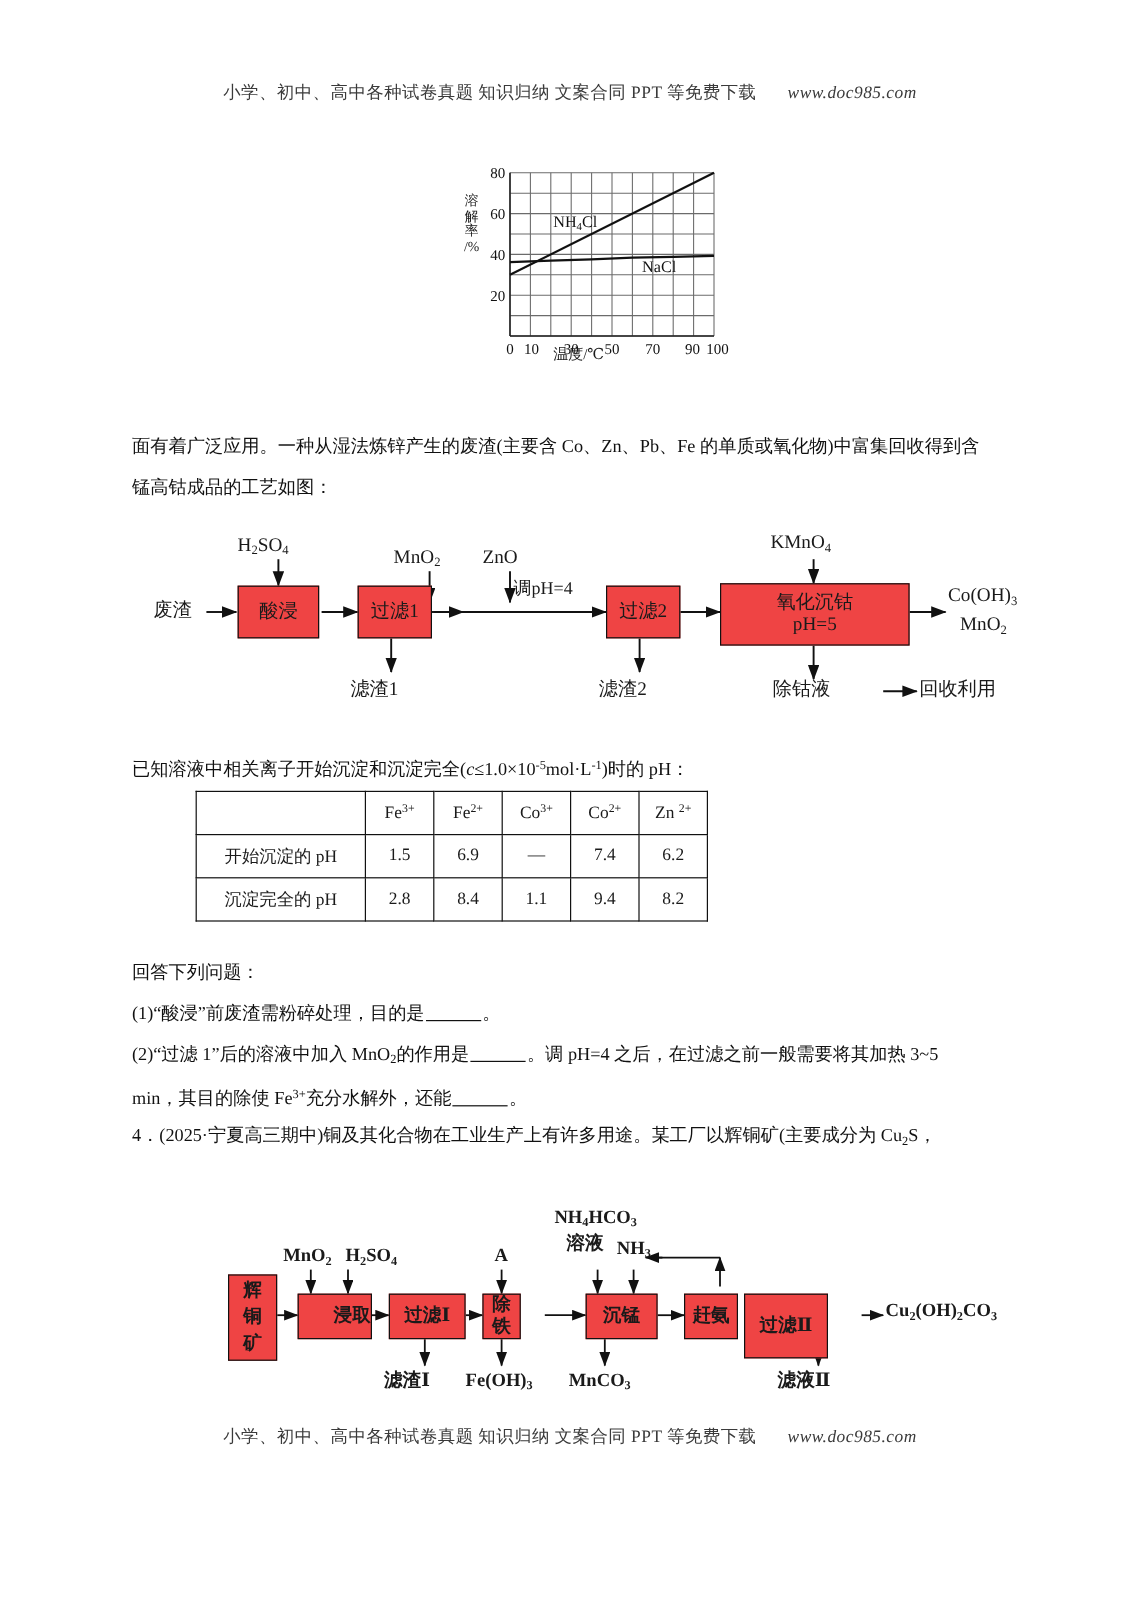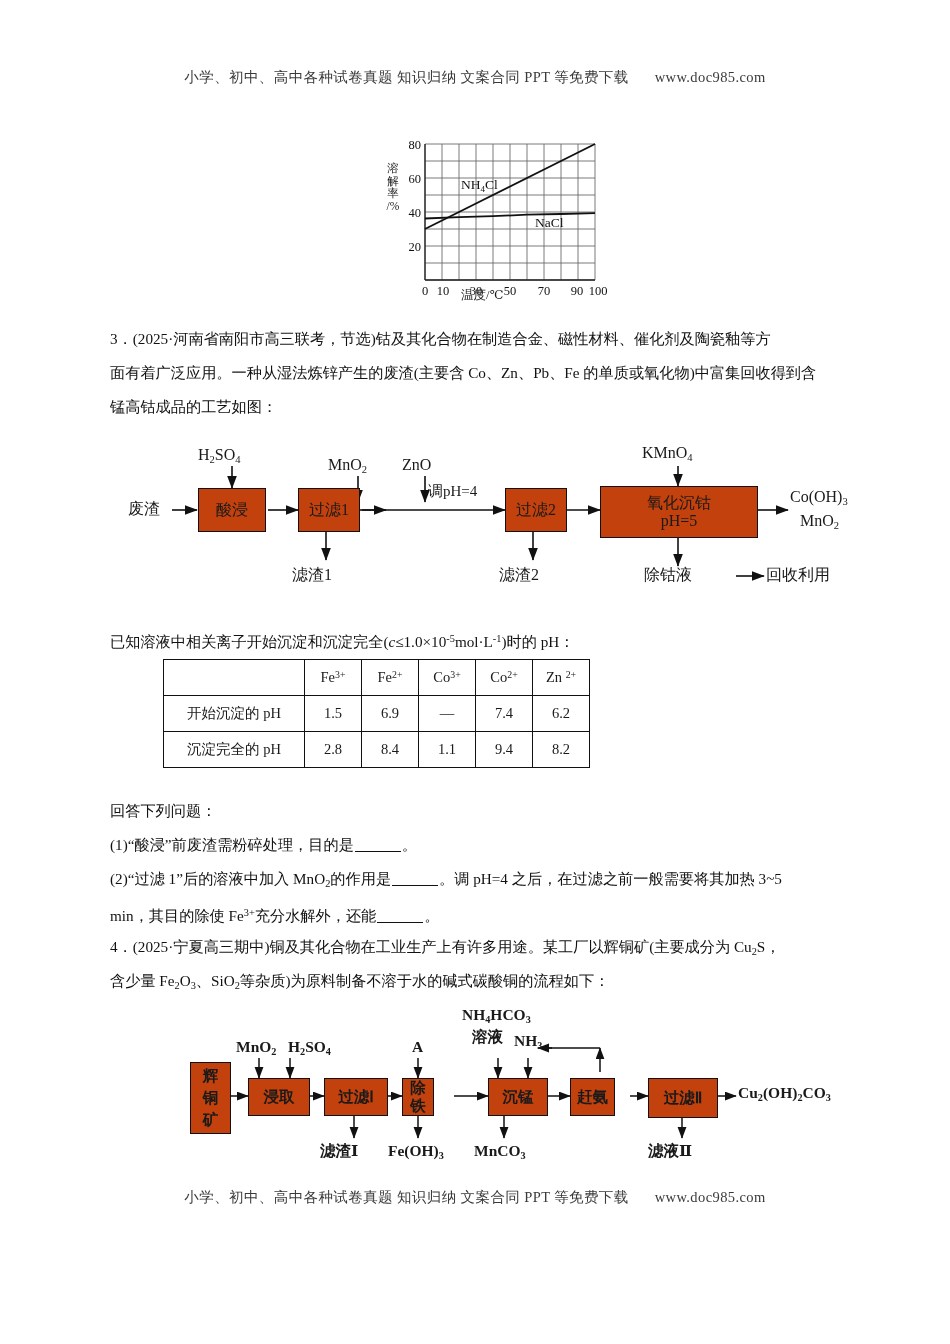--- a/index.html
+++ b/index.html
@@ -28,20 +28,21 @@
     text-align: center;
     font-size: 14.5px;
     color: #3a3a3a;
     letter-spacing: .4px;
     white-space: nowrap;
   }
   .watermark .wm-cn { font-family: "Liberation Serif", "DejaVu Serif", serif; }
   .watermark .wm-url {
     font-family: "Liberation Serif", "DejaVu Serif", serif;
     margin-left: 26px;
+    font-style: italic;
   }
   #wm-top { top: 68px; }
   #wm-bottom { top: 1188px; }
 
   
   .para {
     position: absolute;
     font-size: 15.2px;
     line-height: 34px;
     color: #111;
@@ -100,29 +101,28 @@
   #ph-table td.val, #ph-table th.ion { width: 38px; }
   #ph-table sup { font-size: .68em; vertical-align: .45em; }
 
   
   .flow {
     position: absolute;
   }
   .fbox {
     position: absolute;
     border: 1.4px solid #111;
-    background: #c2410c;
+    background: #ef4444;
     display: flex;
     align-items: center;
     justify-content: center;
     text-align: center;
     font-size: 16px;
     line-height: 18px;
     box-sizing: border-box;
-    font-family: Liberation Serif, serif;
   }
   .ftext {
     position: absolute;
     font-size: 16px;
     line-height: 18px;
     white-space: nowrap;
   }
   .ftext sub { font-size: .66em; vertical-align: -0.28em; }
   .flow svg { position: absolute; left: 0; top: 0; overflow: visible; }
 
@@ -199,23 +199,20 @@
         <text x="194" y="163">90</text>
         <text x="215" y="163">100</text>
       </g>
 
       <text x="78" y="57" font-family="Liberation Serif, serif" font-size="13.5" fill="#111">NH<tspan font-size="9" dy="3">4</tspan><tspan dy="-3">Cl</tspan></text>
       <text x="152" y="95" font-family="Liberation Serif, serif" font-size="13.5" fill="#111">NaCl</text>
     </svg>
     <div style="position:absolute; left:78px; top:155px; font-size:12.5px;">温度/℃</div>
   </div>
 
-  <div class="para" style="left:110px; top:322px; width:740px;">
-    <span>3．(2025·河南省南阳市高三联考，节选)钴及其化合物在制造合金、磁性材料、催化剂及陶瓷釉等方</span>
-  </div>
   <div class="para" style="left:110px; top:356px; width:740px;">
     <span>面有着广泛应用。一种从湿法炼锌产生的废渣(主要含 Co、Zn、Pb、Fe 的单质或氧化物)中富集回收得到含</span>
   </div>
   <div class="para" style="left:110px; top:390px; width:740px;">
     <span>锰高钴成品的工艺如图：</span>
   </div>
 
   <div class="flow" id="flow3">
     <svg width="740" height="172">
       <defs>
@@ -336,23 +333,20 @@
   <div class="para" style="left:110px; top:862px; width:740px;">
     <span>(2)“过滤 1”后的溶液中加入 MnO</span><sub>2</sub><span>的作用是</span><span class="blank"></span><span>。调 pH=4 之后，在过滤之前一般需要将其加热 3~5</span>
   </div>
   <div class="para" style="left:110px; top:896px; width:740px;">
     <span>min，其目的除使 Fe</span><sup>3+</sup><span>充分水解外，还能</span><span class="blank"></span><span>。</span>
   </div>
 
   <div class="para" style="left:110px; top:930px; width:740px;">
     <span>4．(2025·宁夏高三期中)铜及其化合物在工业生产上有许多用途。某工厂以辉铜矿(主要成分为 Cu</span><sub>2</sub><span>S，</span>
   </div>
-  <div class="para" style="left:110px; top:964px; width:740px;">
-    <span>含少量 Fe</span><sub>2</sub><span>O</span><sub>3</sub><span>、SiO</span><sub>2</sub><span>等杂质)为原料制备不溶于水的碱式碳酸铜的流程如下：</span>
-  </div>
 
   <div class="flow" id="flow4">
     <svg width="680" height="168">
       <defs>
         <marker id="ah2" markerWidth="9" markerHeight="9" refX="7.5" refY="3" orient="auto" markerUnits="strokeWidth">
           <path d="M0,0 L8,3 L0,6 z" fill="#111"></path>
         </marker>
       </defs>
       <g stroke="#111" stroke-width="1.5" fill="none" marker-end="url(#ah2)">
 
@@ -398,21 +392,21 @@
       </g>
     </svg>
 
     <div class="fbox" style="left:20px; top:62px; width:41px; height:72px; flex-direction:column; line-height:22px;">
       <span>辉</span>
       <span>铜</span>
       <span>矿</span>
     </div>
     <div class="ftext" style="left:66px; top:38px;">MnO<sub>2</sub></div>
     <div class="ftext" style="left:118px; top:38px;">H<sub>2</sub>SO<sub>4</sub></div>
-    <div class="fbox" style="left:78px; top:78px; width:62px; height:38px;">
+    <div class="fbox" style="left:78px; top:78px; width:62px; height:38px;justify-content:flex-end;">
       <span>浸取</span>
     </div>
     <div class="fbox" style="left:154px; top:78px; width:64px; height:38px;">
       <span>过滤Ⅰ</span>
     </div>
     <div class="ftext" style="left:150px; top:142px;">
       <span>滤渣Ⅰ</span>
     </div>
     <div class="ftext" style="left:242px; top:38px;">A</div>
     <div class="fbox" style="left:232px; top:78px; width:32px; height:38px;">
@@ -424,21 +418,21 @@
       <span>溶液</span>
     </div>
     <div class="ftext" style="left:344px; top:32px;text-align:center;">NH<sub>3</sub></div>
     <div class="fbox" style="left:318px; top:78px; width:60px; height:38px;">
       <span>沉锰</span>
     </div>
     <div class="ftext" style="left:304px; top:142px;">MnCO<sub>3</sub></div>
     <div class="fbox" style="left:400px; top:78px; width:45px; height:38px;">
       <span>赶氨</span>
     </div>
-    <div class="fbox" style="left:478px; top:78px; width:70px; height:40px;">
+    <div class="fbox" style="left:450px; top:78px; width:70px; height:54px;">
       <span>过滤Ⅱ</span>
     </div>
     <div class="ftext" style="left:478px; top:142px;">
       <span>滤液Ⅱ</span>
     </div>
     <div class="ftext" style="left:568px; top:84px;">Cu<sub>2</sub>(OH)<sub>2</sub>CO<sub>3</sub></div>
   </div>
 
   <div class="watermark" id="wm-bottom">
     <span class="wm-cn">小学、初中、高中各种试卷真题  知识归纳  文案合同  PPT 等免费下载</span><span class="wm-url">www.doc985.com</span>

